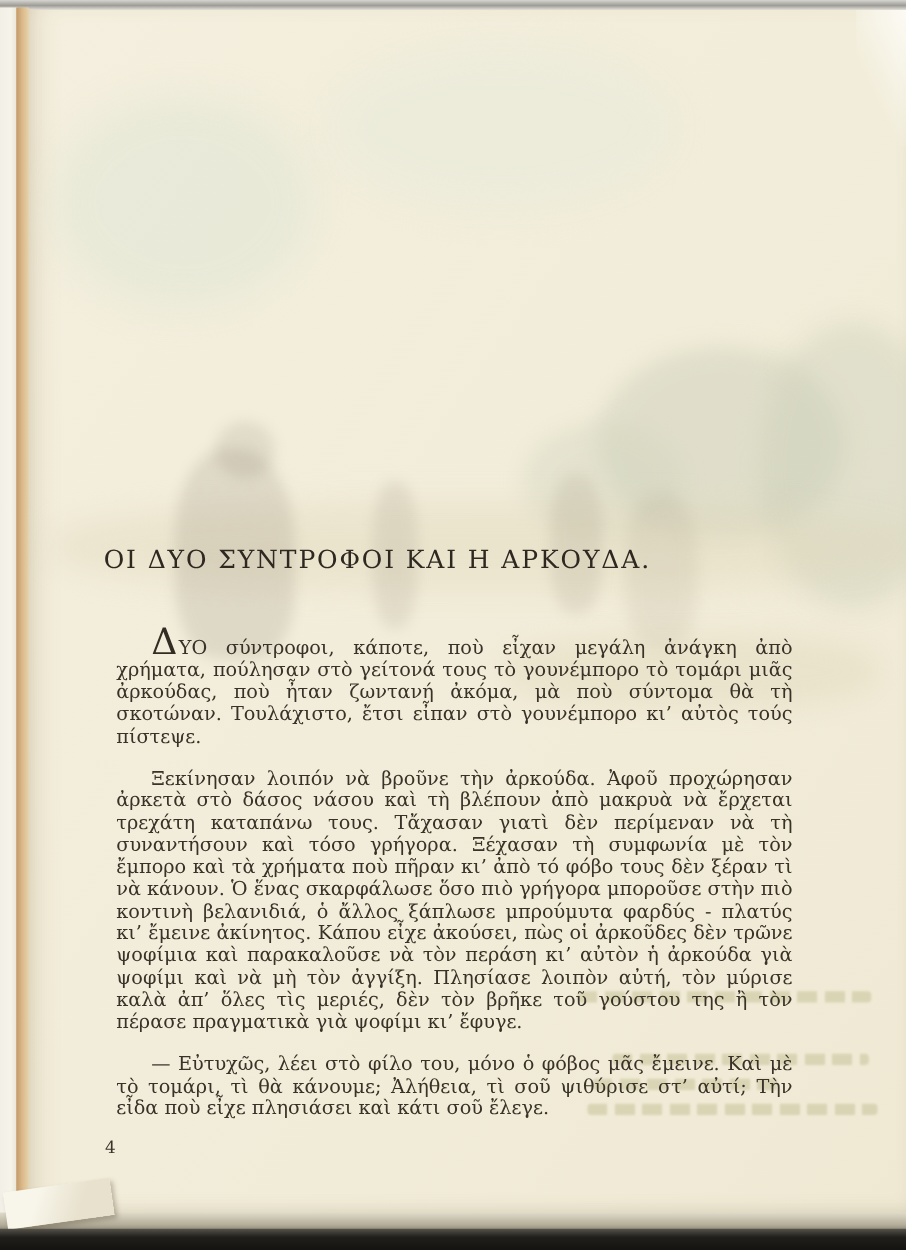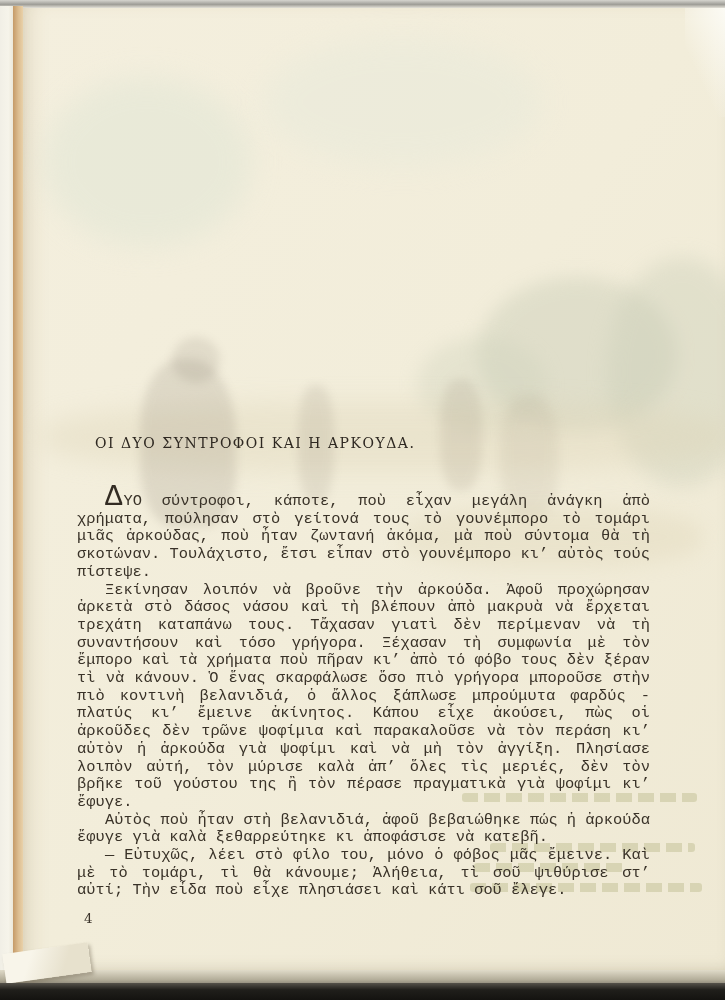--- a/index.html
+++ b/index.html
@@ -56,34 +56,34 @@
   }
   
   .blob { position: absolute; border-radius: 50%; }
   .strip {
     position: absolute; height: 9px; border-radius: 3px;
     background: repeating-linear-gradient(90deg, #c2c094 0 16px, rgba(194,192,148,0) 16px 22px);
     opacity: .5; filter: blur(.7px);
   }
   
   .title {
-    position: absolute; left: 73px; top: 428px;
+    position: absolute; left: 61px; top: 428px;
     margin: 0;
-    font-size: 14px; font-weight: 500;
+    font-size: 20px; font-weight: 500;
     letter-spacing: 1.5px;
     color: #2e2821;
     white-space: nowrap;
   }
   .text-col {
     position: absolute; left: 55px; top: 482px; width: 573px;
     font-size: 15.4px; line-height: 17.7px;
     color: #393228;
     text-align: justify;
   }
-  .text-col p { margin: 0; text-indent: 28px; font-family: Liberation Mono, monospace; }
+  .text-col p { margin: 16px; text-indent: 28px; }
   .dropcap {
     font-size: 29px; font-weight: 500;
     letter-spacing: 1px;
     color: #332c23;
   }
   .page-num {
     position: absolute; left: 62px; top: 903px;
     font-size: 13.5px; color: #3a332a;
   }
 </style>
@@ -114,21 +114,20 @@
       <div class="strip" style="left:448px; top:876px; width:232px;"></div>
     </div>
 
     <div class="corner-curl"></div>
 
     <h1 class="title">ΟΙ ΔΥΟ ΣΥΝΤΡΟΦΟΙ ΚΑΙ Η ΑΡΚΟΥΔΑ.</h1>
 
     <div class="text-col">
       <p><span class="dropcap">Δ</span><span>ΥΟ σύντροφοι, κάποτε, ποὺ εἶχαν μεγάλη ἀνάγκη ἀπὸ χρήματα, πούλησαν στὸ γείτονά τους τὸ γουνέμπορο τὸ τομάρι μιᾶς ἀρκούδας, ποὺ ἦταν ζωντανή ἀκόμα, μὰ ποὺ σύντομα θὰ τὴ σκοτώναν. Τουλάχιστο, ἔτσι εἶπαν στὸ γουνέμπορο κι’ αὐτὸς τούς πίστεψε.</span></p>
       <p>Ξεκίνησαν λοιπόν νὰ βροῦνε τὴν ἀρκούδα. Ἀφοῦ προχώρησαν ἀρκετὰ στὸ δάσος νάσου καὶ τὴ βλέπουν ἀπὸ μακρυὰ νὰ ἔρχεται τρεχάτη καταπάνω τους. Τἄχασαν γιατὶ δὲν περίμεναν νὰ τὴ συναντήσουν καὶ τόσο γρήγορα. Ξέχασαν τὴ συμφωνία μὲ τὸν ἔμπορο καὶ τὰ χρήματα ποὺ πῆραν κι’ ἀπὸ τό φόβο τους δὲν ξέραν τὶ νὰ κάνουν. Ὁ ἕνας σκαρφάλωσε ὅσο πιὸ γρήγορα μποροῦσε στὴν πιὸ κοντινὴ βελανιδιά, ὁ ἄλλος ξάπλωσε μπρούμυτα φαρδύς - πλατύς κι’ ἔμεινε ἀκίνητος. Κάπου εἶχε ἀκούσει, πὼς οἱ ἀρκοῦδες δὲν τρῶνε ψοφίμια καὶ παρακαλοῦσε νὰ τὸν περάση κι’ αὐτὸν ἡ ἀρκούδα γιὰ ψοφίμι καὶ νὰ μὴ τὸν ἀγγίξη. Πλησίασε λοιπὸν αὐτή, τὸν μύρισε καλὰ ἀπ’ ὅλες τὶς μεριές, δὲν τὸν βρῆκε τοῦ γούστου της ἢ τὸν πέρασε πραγματικὰ γιὰ ψοφίμι κι’ ἔφυγε.</p>
-      <p>Αὐτὸς ποὺ ἦταν στὴ βελανιδιά, ἀφοῦ βεβαιώθηκε πώς ἡ ἀρκούδα ἔφυγε γιὰ καλὰ ξεθαρρεύτηκε κι  ἀποφάσισε νὰ κατεβῆ.</p>
       <p>— Εὐτυχῶς, λέει στὸ φίλο του, μόνο ὁ φόβος μᾶς ἔμεινε. Καὶ μὲ τὸ τομάρι, τὶ θὰ κάνουμε; Ἀλήθεια, τὶ σοῦ ψιθύρισε στ’ αὐτί; Τὴν εἶδα ποὺ εἶχε πλησιάσει καὶ κάτι σοῦ ἔλεγε.</p>
     </div>
 
     <div class="page-num">4</div>
   </div>
 
   <div class="edge-top"></div>
   <div class="edge-left-white"></div>
   <div class="edge-left-tan"></div>
   <div class="edge-bottom-paper"></div>

